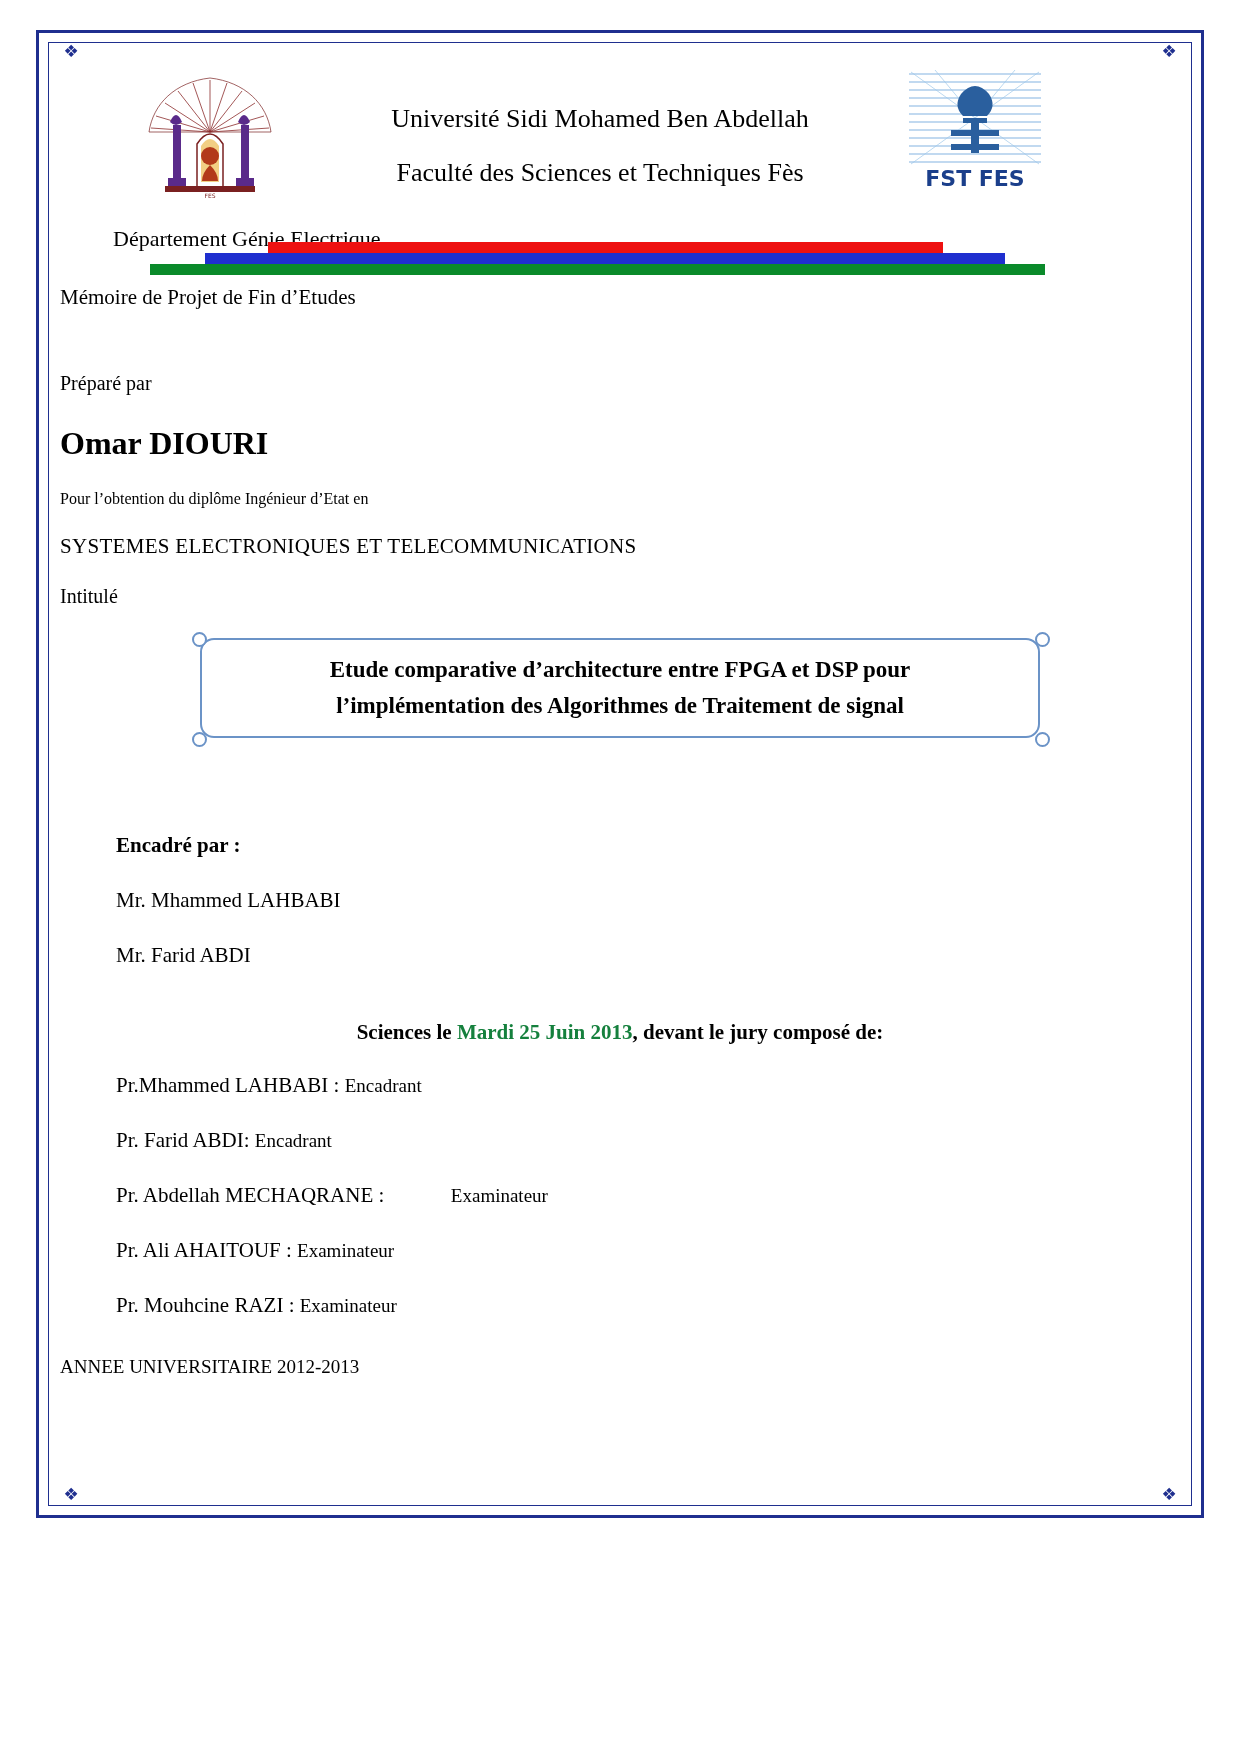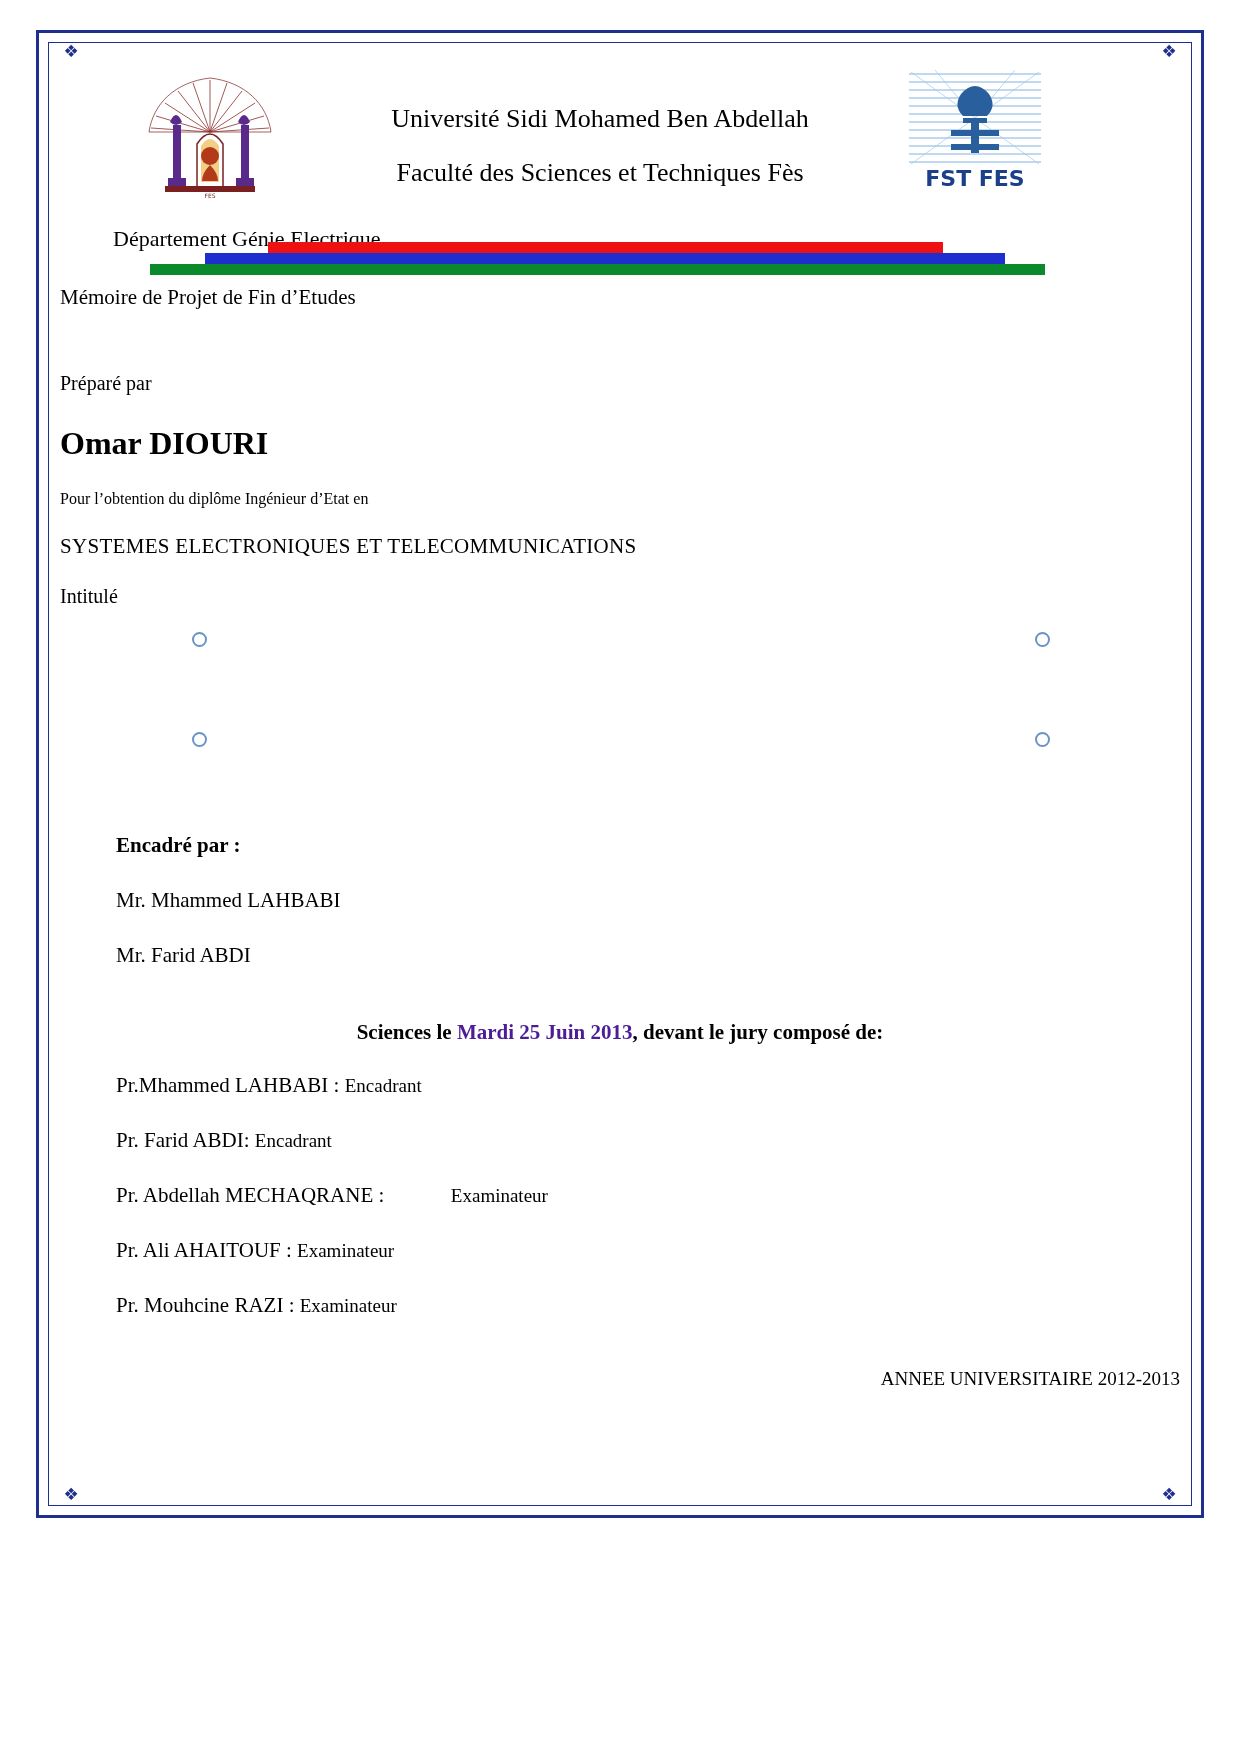--- a/index.html
+++ b/index.html
@@ -220,38 +220,38 @@
   }
 
   
   .defense {
     margin-top: 52px;
     text-align: center;
     font-size: 21px;
     font-weight: bold;
   }
   .defense .date {
-    color: #4c1d95;
+    color: #15803d;
   }
   .jury {
     margin-top: 28px;
     padding-left: 56px;
   }
   .jury-item {
     font-size: 21px;
     margin-bottom: 30px;
   }
   .jury-item .role {
     font-size: 19px;
   }
   .jury-gap { display: inline-block; width: 56px; }
 
   .year {
-    margin-top: 50px;
-    text-align: right;
+    margin-top: 38px;
+    text-align: left;
     font-size: 19px;
   }
 
   
   .crest {
     position: absolute;
     inset: 0;
   }
 </style>
 </head>
@@ -363,20 +363,26 @@
 
   <div class="centered author">Omar DIOURI</div>
 
   <div class="centered diplome">Pour l’obtention du diplôme Ingénieur d’Etat en</div>
 
   <div class="centered filiere">SYSTEMES ELECTRONIQUES ET TELECOMMUNICATIONS</div>
 
   <div class="centered intitule">Intitulé</div>
 
   <div class="title-box-wrap">
+    <div class="title-box">
+      <div class="title-text">
+        <span>Etude comparative d’architecture entre FPGA et DSP pour</span><br>
+        <span>l’implémentation des Algorithmes de Traitement de signal</span>
+      </div>
+    </div>
     <div class="knob knob-tl"></div>
     <div class="knob knob-tr"></div>
     <div class="knob knob-bl"></div>
     <div class="knob knob-br"></div>
   </div>
 
   <div class="supervision">
     <div class="supervision-title">Encadré par :</div>
     <div class="supervisor">Mr. Mhammed LAHBABI</div>
     <div class="supervisor">Mr. Farid ABDI</div>

